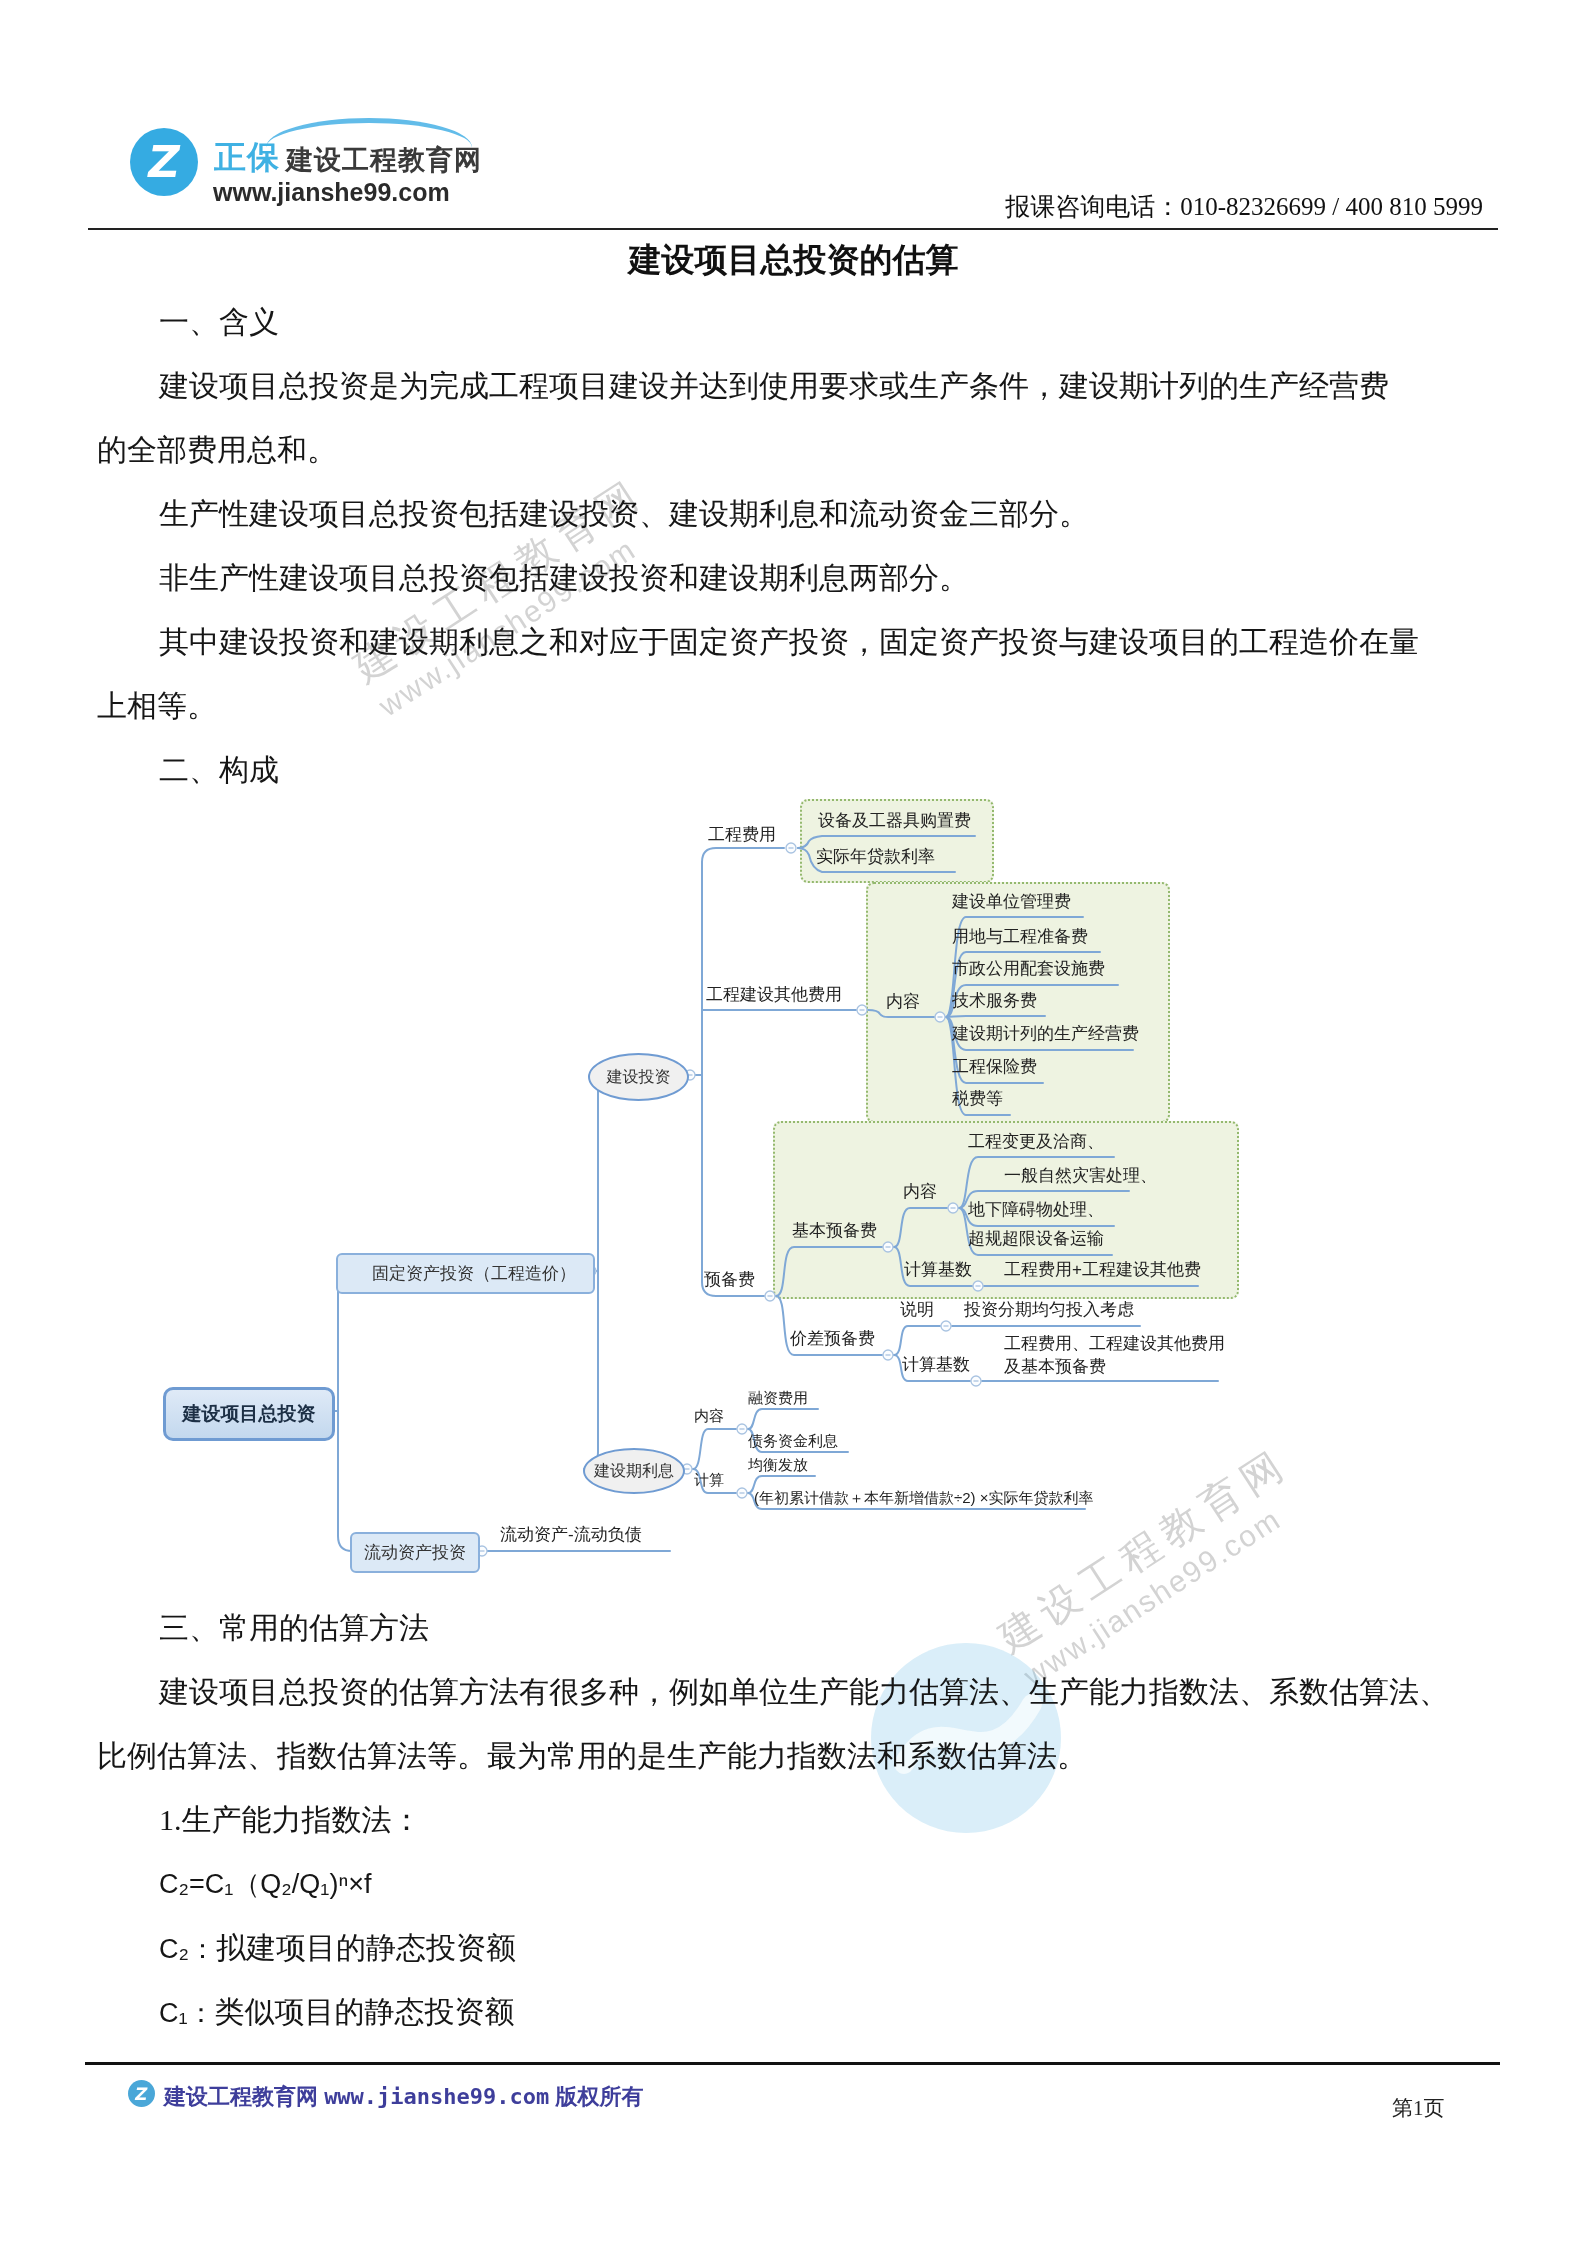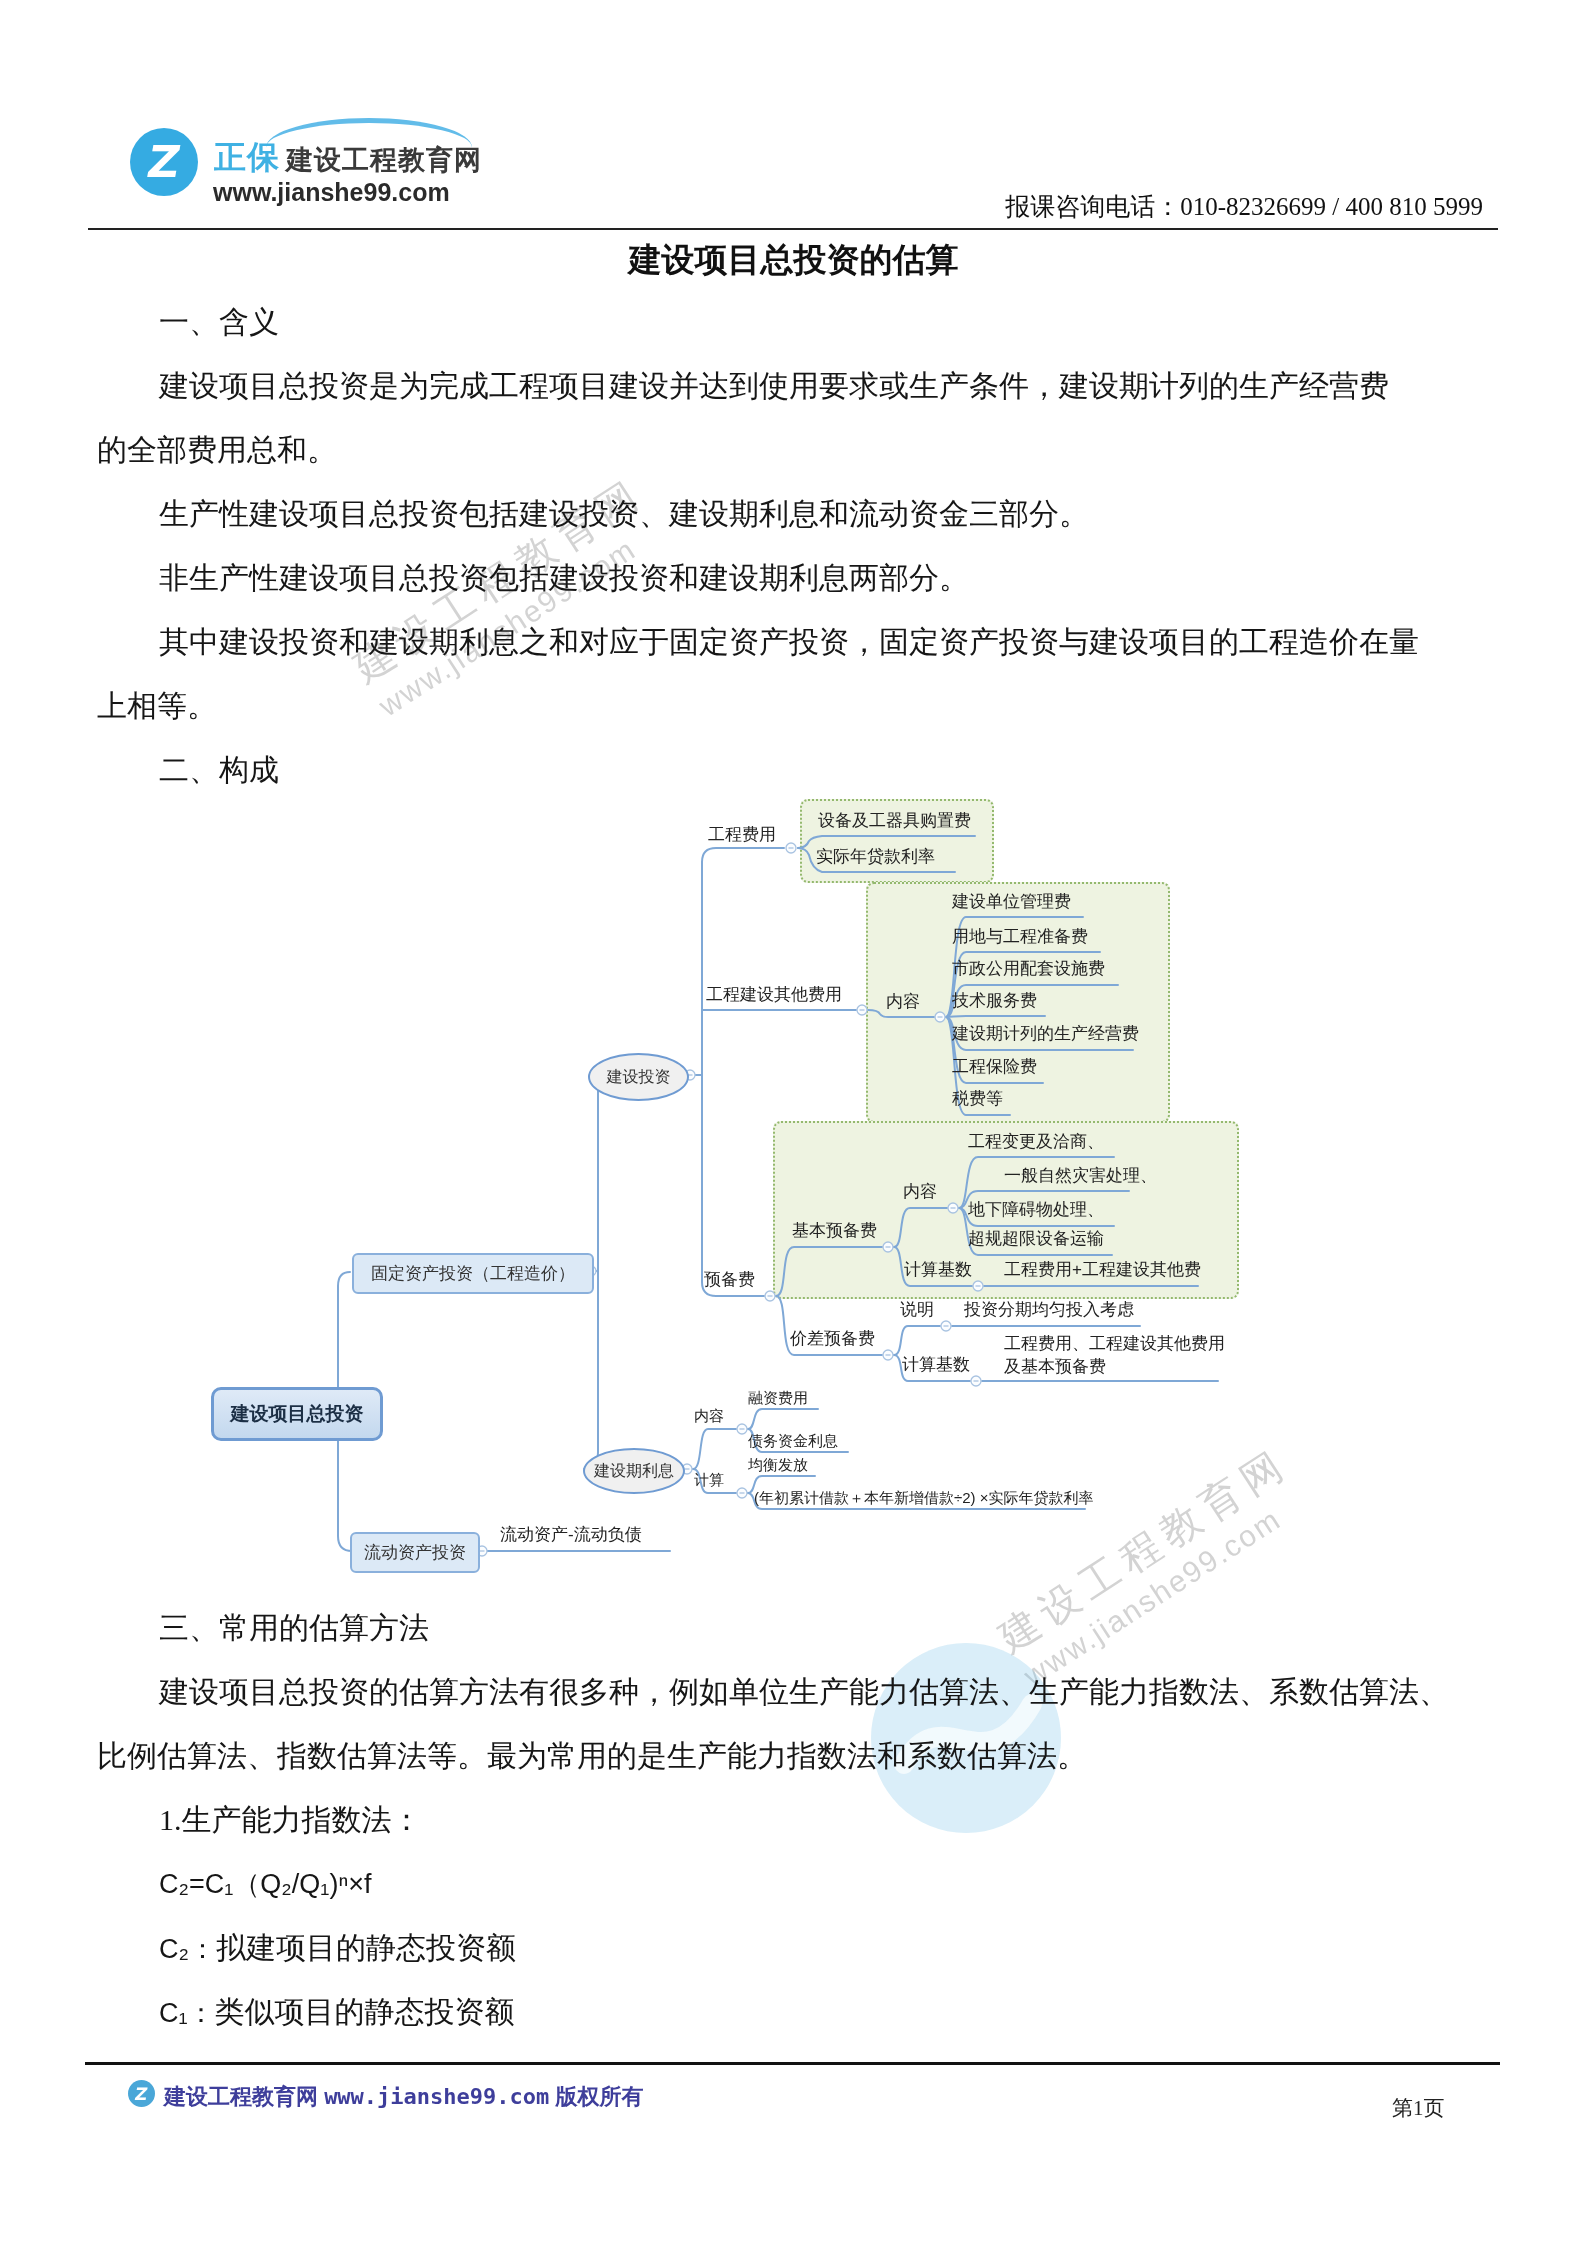--- a/index.html
+++ b/index.html
@@ -33,21 +33,21 @@
     font-family:"Liberation Sans",sans-serif;pointer-events:none;}
   .wm .wm1{font-size:40px;letter-spacing:8px;}
   .wm .wm2{font-size:30px;letter-spacing:2px;}
   .wm-logo{position:absolute;z-index:0;opacity:.85;pointer-events:none;}
   
   .dotbox{position:absolute;border:2px dotted #94b96e;background:#eef3e1;border-radius:8px;z-index:1;}
   .dsvg{position:absolute;left:0;top:0;z-index:2;pointer-events:none;}
   .node{position:absolute;display:flex;align-items:center;justify-content:center;z-index:3;
     font-family:"Liberation Sans",sans-serif;color:#333;white-space:nowrap;}
   .rootnode{border:3px solid #6f9bd2;border-radius:10px;background:linear-gradient(#dfeaf7,#c3d8ee);
-    font-weight:bold;font-size:19px;color:#1c2f45;margin-left:48px;}
+    font-weight:bold;font-size:19px;color:#1c2f45;}
   .bluebox{border:2px solid #8ab0dc;border-radius:6px;background:#dce9f6;font-size:17px;}
   .ellipse{border:2px solid #6f9bd2;border-radius:50%;background:#f0f0f0;font-size:16px;}
   .dl{position:absolute;font-family:"Liberation Sans",sans-serif;font-size:17px;line-height:21px;
     color:#222;white-space:nowrap;z-index:3;}
   .dls{position:absolute;font-family:"Liberation Sans",sans-serif;font-size:15px;line-height:19px;
     color:#222;white-space:nowrap;z-index:3;}
   .twoline{line-height:23px;}
   
   .frule{position:absolute;left:85px;top:2062px;width:1415px;height:3px;background:#111;}
   .f-logo{position:absolute;left:128px;top:2080px;width:27px;height:27px;border-radius:50%;
@@ -184,21 +184,21 @@
     <circle cx="742" cy="1493" r="5"></circle>
       <line x1="739.5" y1="1493" x2="744.5" y2="1493"></line>
     <circle cx="591" cy="1271" r="5"></circle>
       <line x1="588.5" y1="1271" x2="593.5" y2="1271"></line>
     <circle cx="482" cy="1551" r="5"></circle>
       <line x1="479.5" y1="1551" x2="484.5" y2="1551"></line>
   </g>
 </svg>
 
 <div class="node rootnode" style="left:163px;top:1387px;width:166px;height:48px;">建设项目总投资</div>
-<div class="node bluebox" style="left:352px;top:1253px;width:238px;height:37px;">固定资产投资（工程造价）</div>
+<div class="node bluebox" style="left:336px;top:1253px;width:238px;height:37px;padding-left:17px;">固定资产投资（工程造价）</div>
 <div class="node bluebox" style="left:350px;top:1532px;width:126px;height:37px;">流动资产投资</div>
 <div class="node ellipse" style="left:588px;top:1053px;width:97px;height:44px;">建设投资</div>
 <div class="node ellipse" style="left:583px;top:1448px;width:98px;height:42px;">建设期利息</div>
 
 <div class="dl" style="left:708px;top:824px;">工程费用</div>
 <div class="dl" style="left:818px;top:810px;">设备及工器具购置费</div>
 <div class="dl" style="left:816px;top:846px;">实际年贷款利率</div>
 
 <div class="dl" style="left:706px;top:984px;">工程建设其他费用</div>
 <div class="dl" style="left:886px;top:991px;">内容</div>

